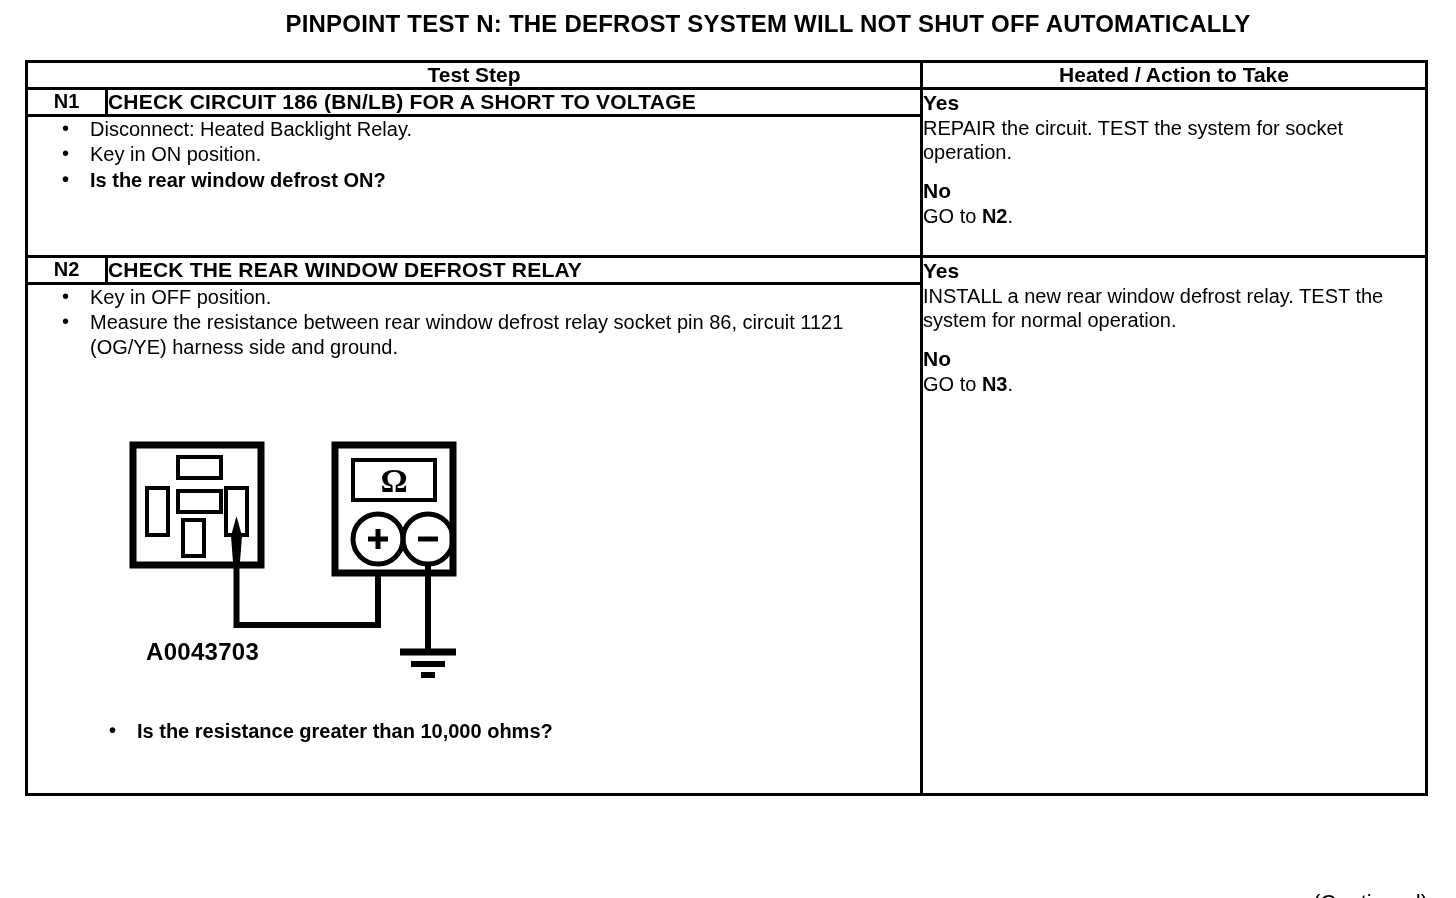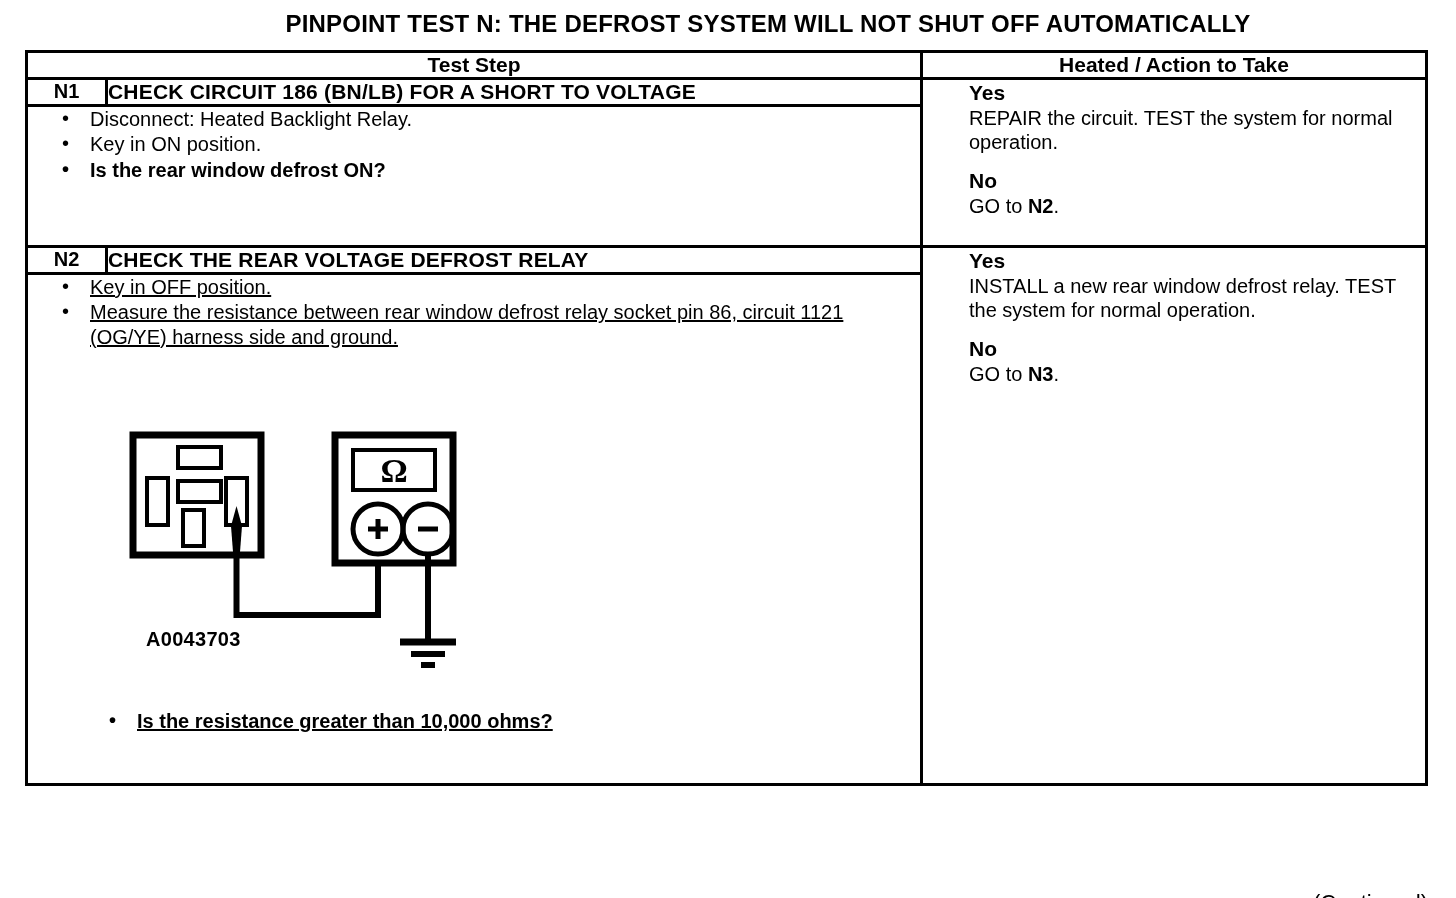--- a/index.html
+++ b/index.html
@@ -27,21 +27,21 @@
     font-weight: bold;
     letter-spacing: 0.2px;
     white-space: nowrap;
     padding-left: 40px;
   }
 
   
   .pinpoint-table {
     position: absolute;
     left: 25px;
-    top: 50px;
+    top: 60px;
     width: 1400px;
     border-collapse: collapse;
     table-layout: fixed;
   }
   .pinpoint-table td,
   .pinpoint-table th {
     border: 3px solid #000;
     padding: 0;
     vertical-align: top;
     background: #fff;
@@ -110,40 +110,39 @@
     font-size: 20px;
     line-height: 1.2;
   }
   .result-cell .yn {
     font-weight: bold;
     font-size: 21px;
     margin: 0 0 1px 0;
   }
   .result-cell p {
     margin: 0 0 14px 0;
-    padding-left: 46px;
   }
   .result-cell p.last { margin-bottom: 0; }
   .result-cell b { font-weight: bold; }
 
   
   .figure-wrap {
     position: relative;
     height: 355px;
   }
   .figure-svg {
     position: absolute;
     left: 100px;
     top: 80px;
   }
   .fig-label {
     position: absolute;
     left: 118px;
     top: 278px;
-    font-size: 20px;
+    font-size: 24px;
     font-weight: bold;
     letter-spacing: 0.3px;
   }
 
   
   .continued {
     position: absolute;
     right: 28px;
     top: 890px;
     font-size: 22px;
@@ -166,56 +165,56 @@
     <th class="hdr-cell" colspan="2">Test Step</th>
     <th class="hdr-cell">Heated / Action to Take</th>
   </tr>
 
   <tr>
     <td class="step-id">N1</td>
     <td class="step-heading">CHECK CIRCUIT 186 (BN/LB) FOR A SHORT TO VOLTAGE</td>
     <td class="result-cell" rowspan="2">
       <p>
         <span class="yn" style="display:block;">Yes</span>
-        <span>REPAIR the circuit. TEST the system for normal operation.</span>
+        <span>REPAIR the circuit. TEST the system for socket operation.</span>
       </p>
       <p class="last">
         <span class="yn" style="display:block;">No</span>
         <span>GO to </span><b>N2</b><span>.</span>
       </p>
     </td>
   </tr>
 
   <tr>
     <td class="step-body" colspan="2" style="height:138px;">
       <ul class="bullets">
         <li>Disconnect: Heated Backlight Relay.</li>
         <li>Key in ON position.</li>
         <li class="bold-q">Is the rear window defrost ON?</li>
       </ul>
     </td>
   </tr>
 
   <tr>
     <td class="step-id">N2</td>
-    <td class="step-heading">CHECK THE REAR VOLTAGE DEFROST RELAY</td>
+    <td class="step-heading">CHECK THE REAR WINDOW DEFROST RELAY</td>
     <td class="result-cell" rowspan="2">
       <p>
         <span class="yn" style="display:block;">Yes</span>
         <span>INSTALL a new rear window defrost relay. TEST the system for normal operation.</span>
       </p>
       <p class="last">
         <span class="yn" style="display:block;">No</span>
         <span>GO to </span><b>N3</b><span>.</span>
       </p>
     </td>
   </tr>
 
   <tr>
-    <td class="step-body" colspan="2" style="height:508px;text-decoration:underline;">
+    <td class="step-body" colspan="2" style="height:508px;">
 
       <ul class="bullets">
         <li>Key in OFF position.</li>
         <li>Measure the resistance between rear window defrost relay socket pin 86, circuit 1121 (OG/YE) harness side and ground.</li>
       </ul>
 
       <div class="figure-wrap">
         <svg class="figure-svg" width="430" height="250" viewBox="0 0 430 250">
 
           <rect x="5" y="5" width="128" height="120" fill="none" stroke="#000" stroke-width="7"></rect>

